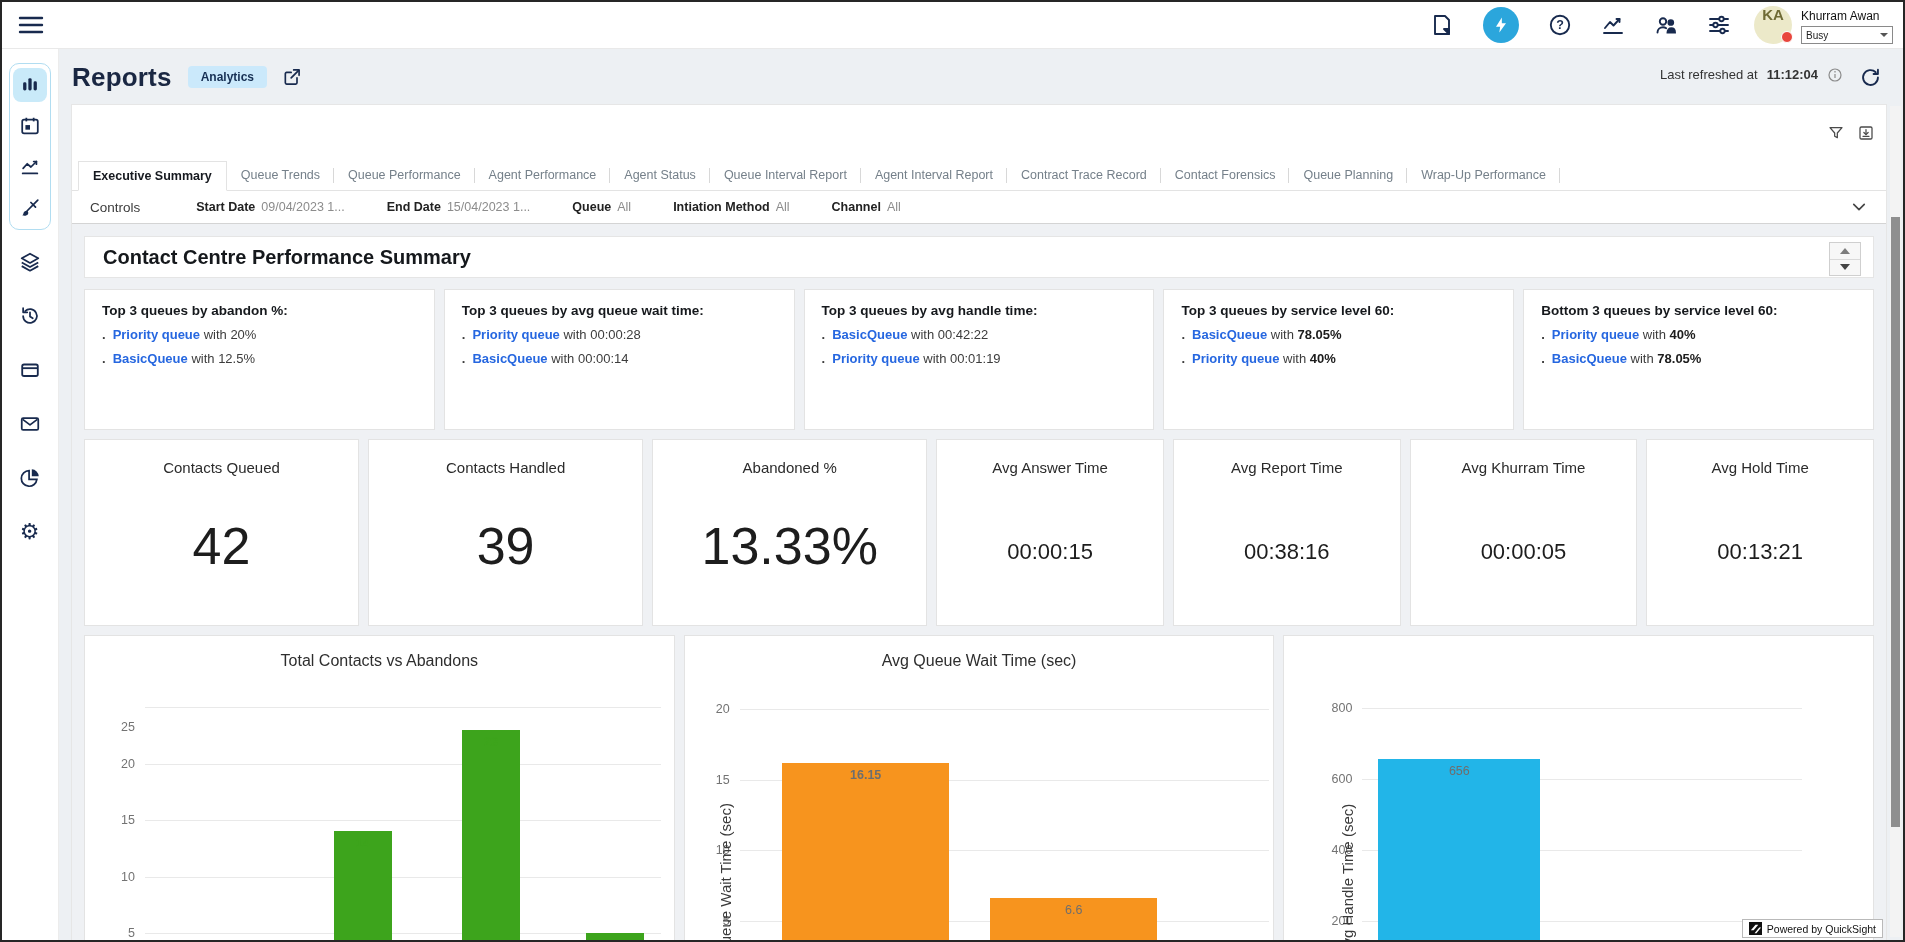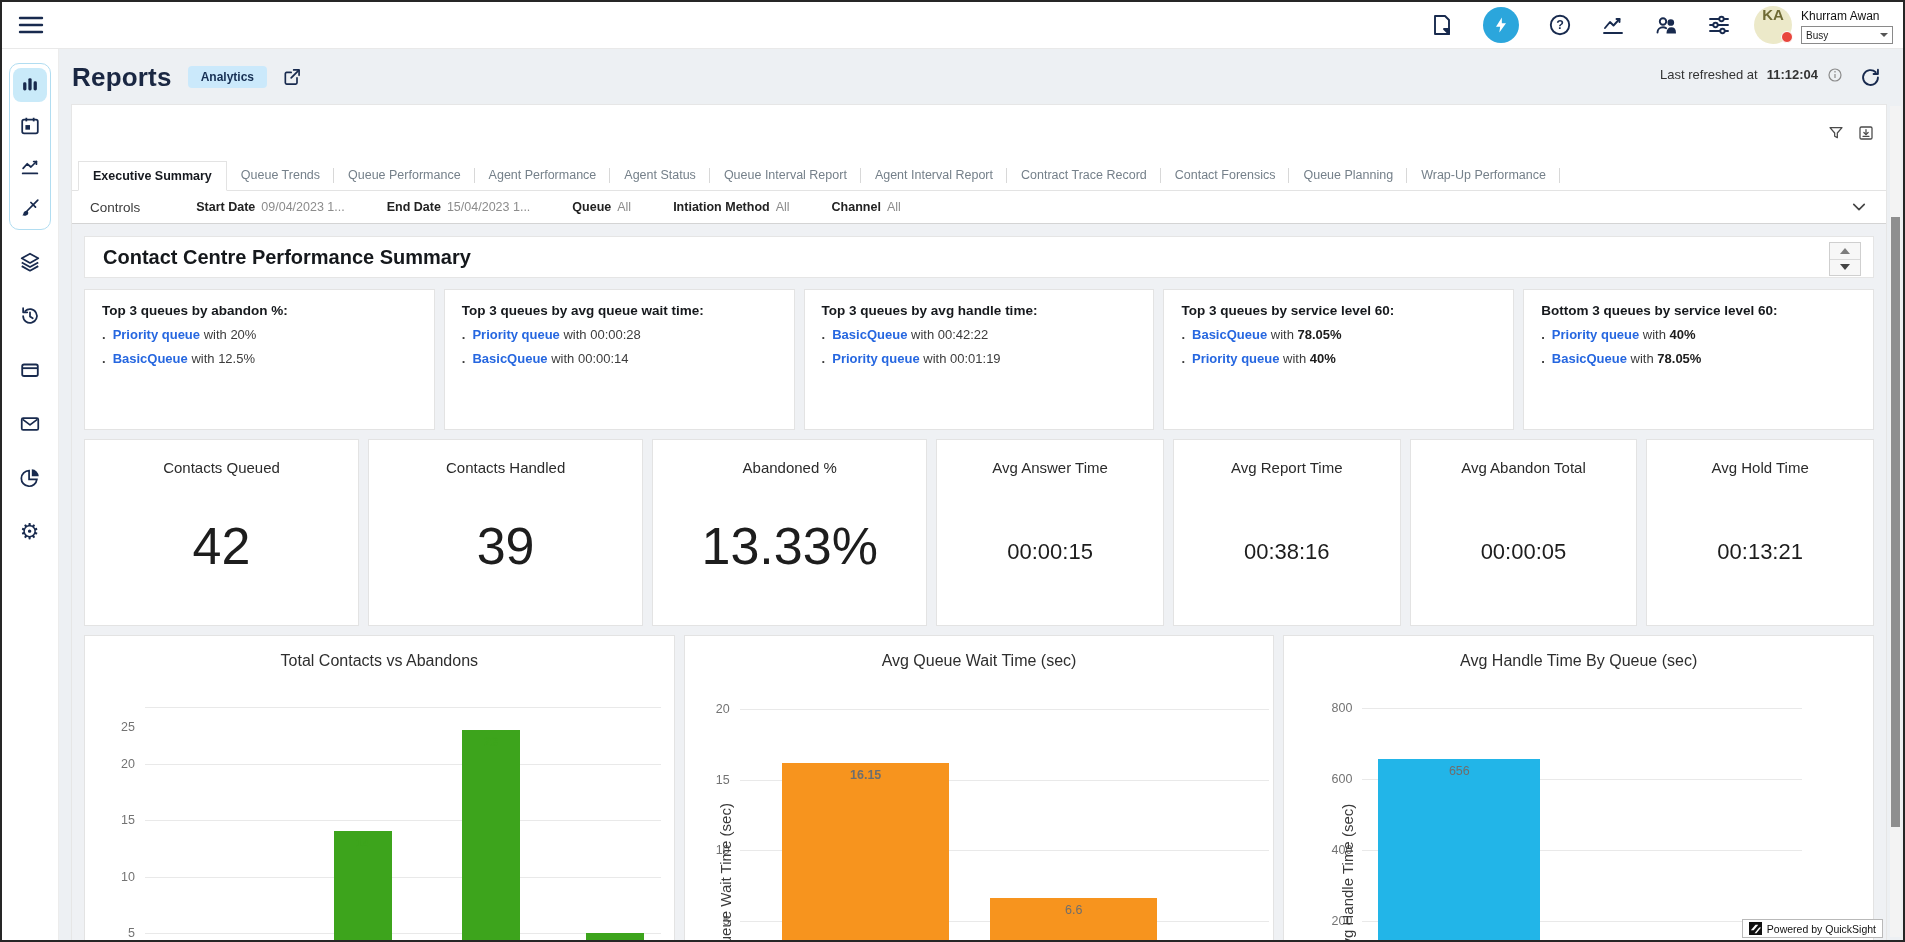--- a/index.html
+++ b/index.html
@@ -374,21 +374,21 @@
             </div>
             <div class="kpi">
               <div class="kpi-label">Avg Answer Time</div>
               <div class="kpi-value">00:00:15</div>
             </div>
             <div class="kpi">
               <div class="kpi-label">Avg Report Time</div>
               <div class="kpi-value">00:38:16</div>
             </div>
             <div class="kpi">
-              <div class="kpi-label">Avg Abandon Total</div>
+              <div class="kpi-label">Avg Khurram Time</div>
               <div class="kpi-value">00:00:05</div>
             </div>
             <div class="kpi">
               <div class="kpi-label">Avg Hold Time</div>
               <div class="kpi-value">00:13:21</div>
             </div>
           </div>
 
         <div class="charts-row" id="chartsRow">
             <div class="chart-card">
@@ -422,21 +422,20 @@
               <div class="ticklab" style="left: 3px; top: 207px;">10</div>
               <div class="gridline" style="left: 55px; width: 529px; top: 284.5px;"></div>
               <div class="ticklab" style="left: 3px; top: 277.5px;">5</div>
               <div class="bar" style="left: 97.5px; top: 127.285px; width: 167px; height: 267.715px; background: rgb(247, 148, 30);"></div>
               <div class="bar-label" style="left: 141px; top: 108.285px; width: 80px; color: rgb(110, 110, 110); font-weight: bold;">16.15</div>
               <div class="bar" style="left: 305.5px; top: 261.94px; width: 167px; height: 133.06px; background: rgb(247, 148, 30);"></div>
               <div class="bar-label" style="left: 349px; top: 242.94px; width: 80px; color: rgb(110, 110, 110);">6.6</div>
               <div class="ylabel" style="left: -80px; top: 235px; width: 240px; text-align: center;">Queue Wait Time (sec)</div>
             </div>
             <div class="chart-card">
-              <div class="chart-title">Avg Handle Time By Queue (sec)</div>
               <div class="gridline" style="left: 78px; width: 440px; top: 72px;"></div>
               <div class="ticklab" style="left: 26px; top: 65px;">800</div>
               <div class="gridline" style="left: 78px; width: 440px; top: 143px;"></div>
               <div class="ticklab" style="left: 26px; top: 136px;">600</div>
               <div class="gridline" style="left: 78px; width: 440px; top: 214px;"></div>
               <div class="ticklab" style="left: 26px; top: 207px;">400</div>
               <div class="gridline" style="left: 78px; width: 440px; top: 285px;"></div>
               <div class="ticklab" style="left: 26px; top: 278px;">200</div>
               <div class="bar" style="left: 94px; top: 123.12px; width: 162px; height: 272.88px; background: rgb(34, 181, 232);"></div>
               <div class="bar-label" style="left: 135px; top: 104.12px; width: 80px; color: rgb(110, 110, 110);">656</div>

